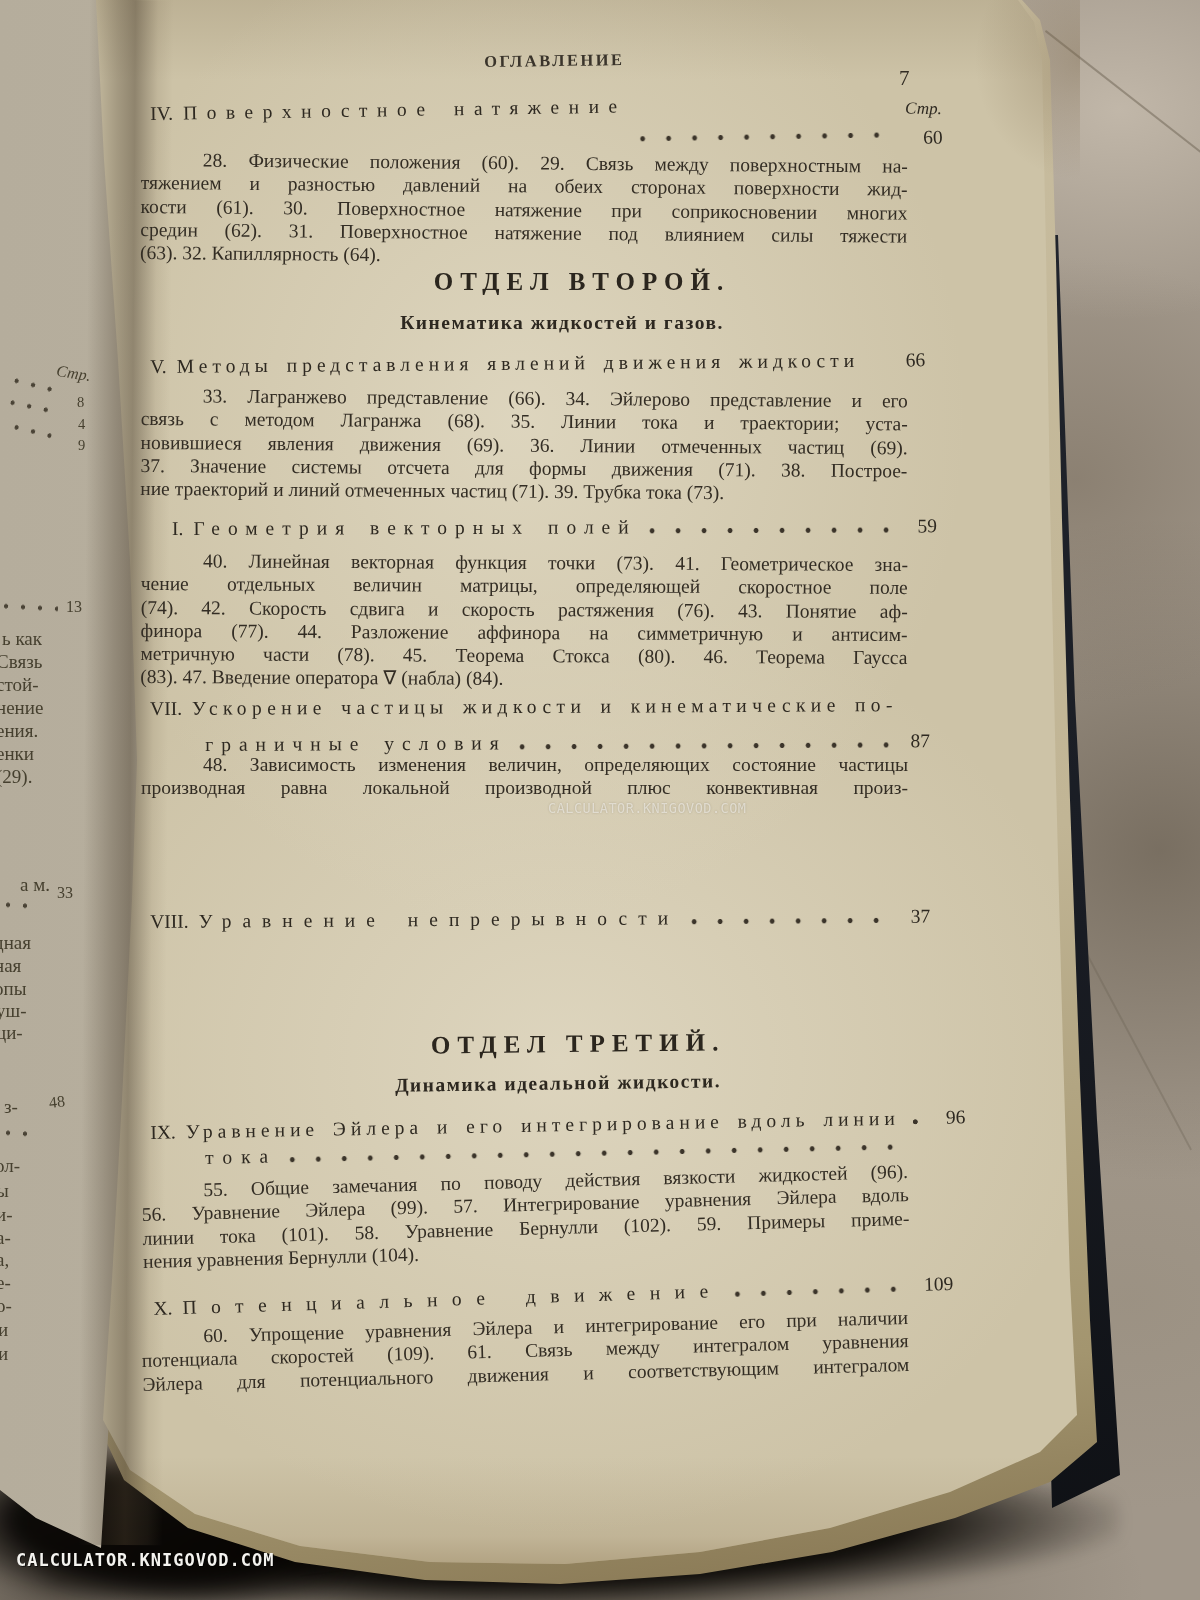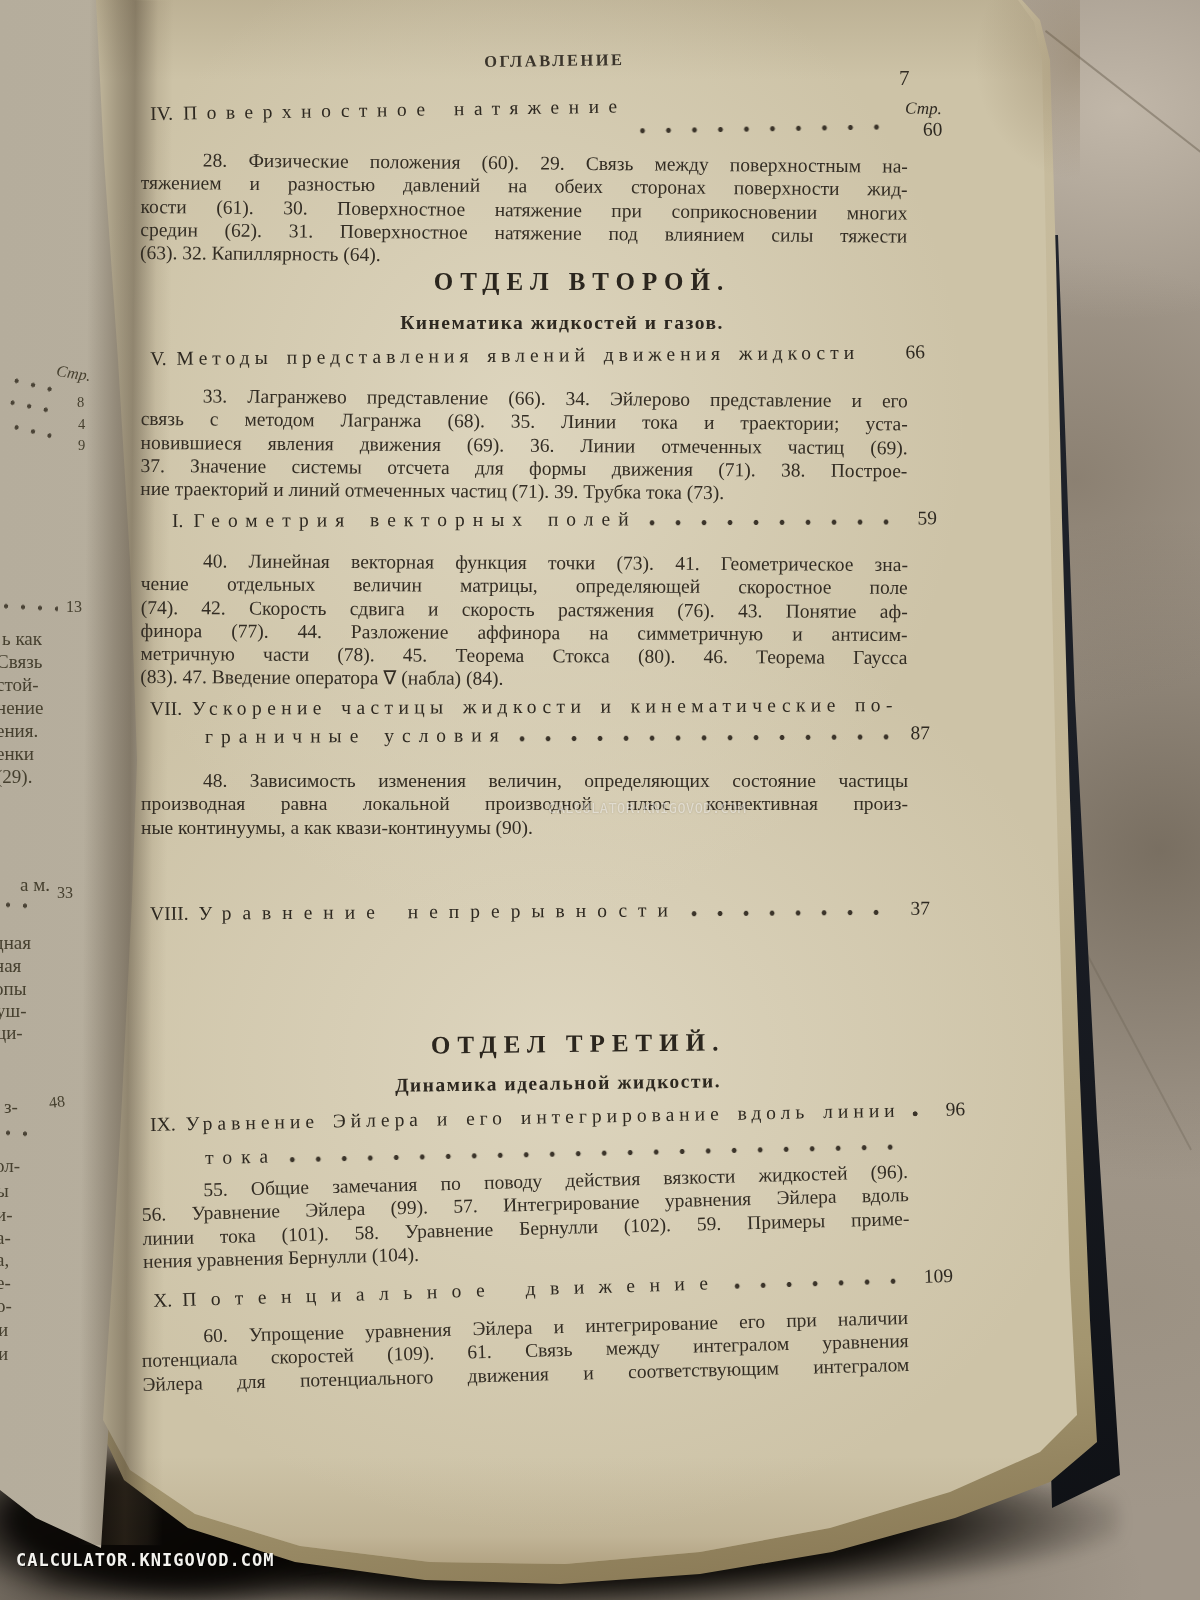--- a/index.html
+++ b/index.html
@@ -52,21 +52,21 @@
   .abs{position:absolute;transform-origin:left top;}
   .hdr{font-size:16.5px;letter-spacing:2.5px;color:#3a342b;font-weight:bold;}
   .pageno{font-size:21px;color:#332d24;}
   .chrow{display:flex;align-items:baseline;color:#2e2921;font-size:19.5px;white-space:nowrap;}
   .chnum{margin-right:10px;}
   .chtitle{white-space:nowrap;}
   .dots{flex:1 1 auto;align-self:flex-end;height:9px;margin:0 6px 3px 12px;
     background-image:radial-gradient(circle at 3px 4.5px,#3b342a 2.1px,rgba(0,0,0,0) 2.8px);
     background-size:26px 9px;background-repeat:repeat-x;background-position:left center;min-width:20px;}
   .nodots{flex:1 1 auto;}
-  .chpage{margin-left:8px;}
+  .chpage{margin-left:8px;margin-top:8px;}
   .strcol{display:flex;flex-direction:column;align-items:flex-end;transform:translateY(6px);line-height:21px;margin-left:6px;}
   .strlab{font-style:italic;font-size:17px;transform:rotate(2deg);}
   .part-h{width:780px;text-align:center;font-size:25px;letter-spacing:7px;color:#2b261e;font-weight:bold;}
   .part-sub{width:780px;text-align:center;font-size:19.5px;font-weight:bold;letter-spacing:1.5px;color:#2d2820;}
   .para{width:767px;color:#332d24;font-size:19.5px;line-height:23.3px;}
   .para .ln{text-align:justify;text-align-last:justify;}
   .para .ln.rag{text-align-last:left;}
   .para .ln.ind{padding-left:62px;}
   
   .frag{position:absolute;color:#46402f;font-size:19px;white-space:nowrap;}
@@ -189,24 +189,23 @@
 
   <div class="abs chrow" style="left:150px;top:698px;width:780px;transform:rotate(-.3deg);">
     <span class="chnum">VII.</span>
     <span class="chtitle" style="letter-spacing:5.4px;word-spacing:4px;">Ускорение частицы жидкости и кинематические по-</span>
   </div>
   <div class="abs chrow" style="left:205px;top:726px;width:725px;transform:rotate(-.3deg);">
     <span class="chtitle" style="letter-spacing:8px;word-spacing:5px;">граничные условия</span>
     <span class="dots"></span>
     <span class="chpage">87</span>
   </div>
-  <div class="abs para" style="left:141px;top:753px;margin-top:16px;">
+  <div class="abs para" style="left:141px;top:753px;">
     <div class="ln ind">48. Зависимость изменения величин, определяющих состояние частицы</div>
     <div class="ln">производная равна локальной производной плюс конвективная произ-</div>
-    <div class="ln rag">ные континуумы, а как квази-континуумы (90).</div>
   </div>
 
   <div class="abs chrow" style="left:150px;top:903px;width:780px;transform:rotate(-.4deg);">
     <span class="chnum">VIII.</span>
     <span class="chtitle" style="letter-spacing:11px;word-spacing:6px;">Уравнение непрерывности</span>
     <span class="dots"></span>
     <span class="chpage">37</span>
   </div>
 
   <div class="abs part-h" style="left:188px;top:1034px;transform:rotate(-.6deg);">ОТДЕЛ ТРЕТИЙ.</div>

